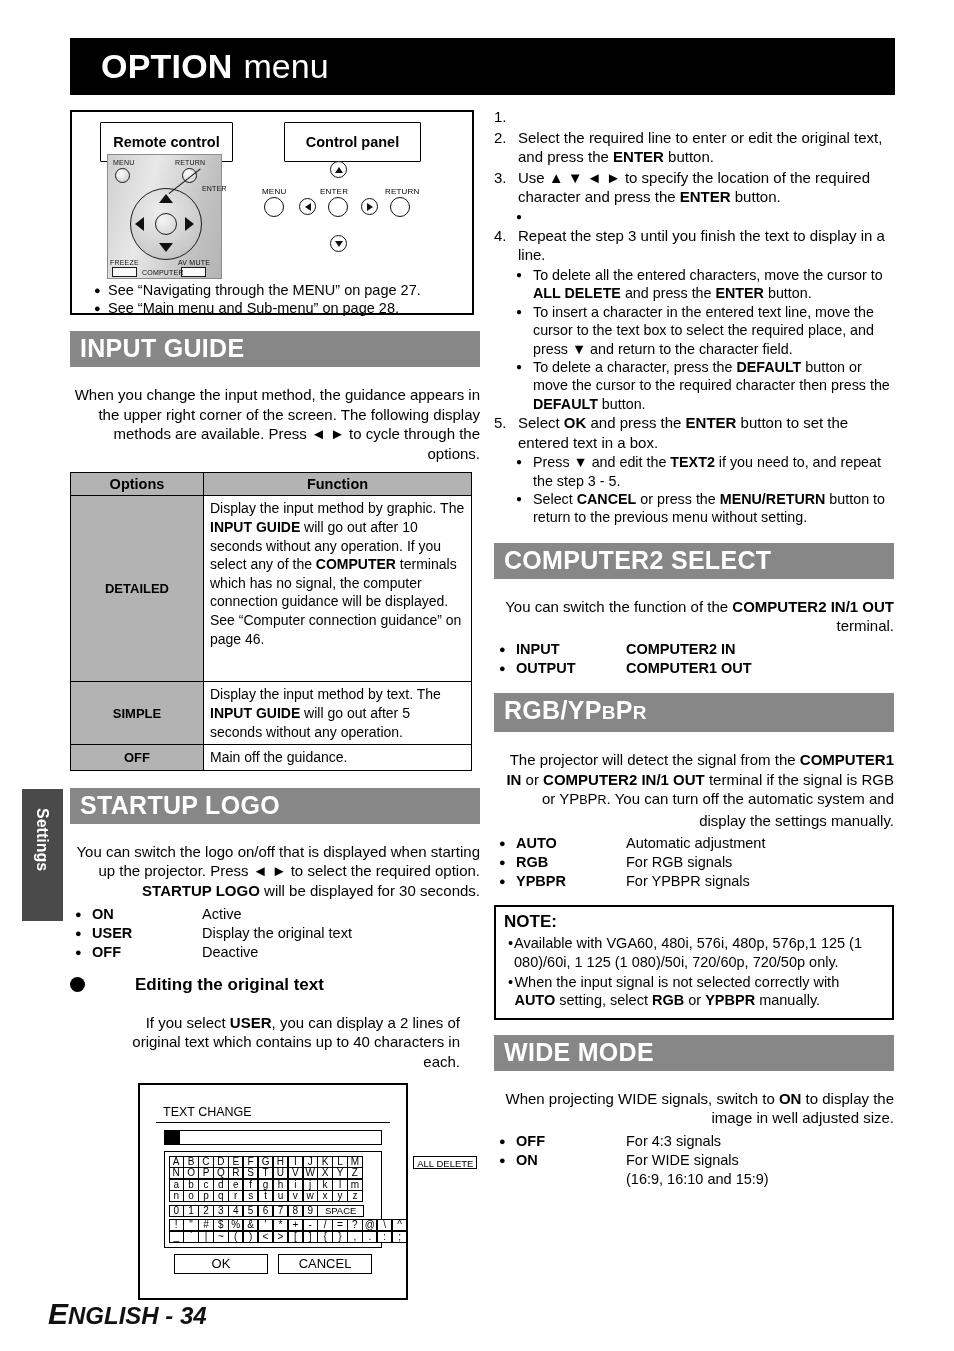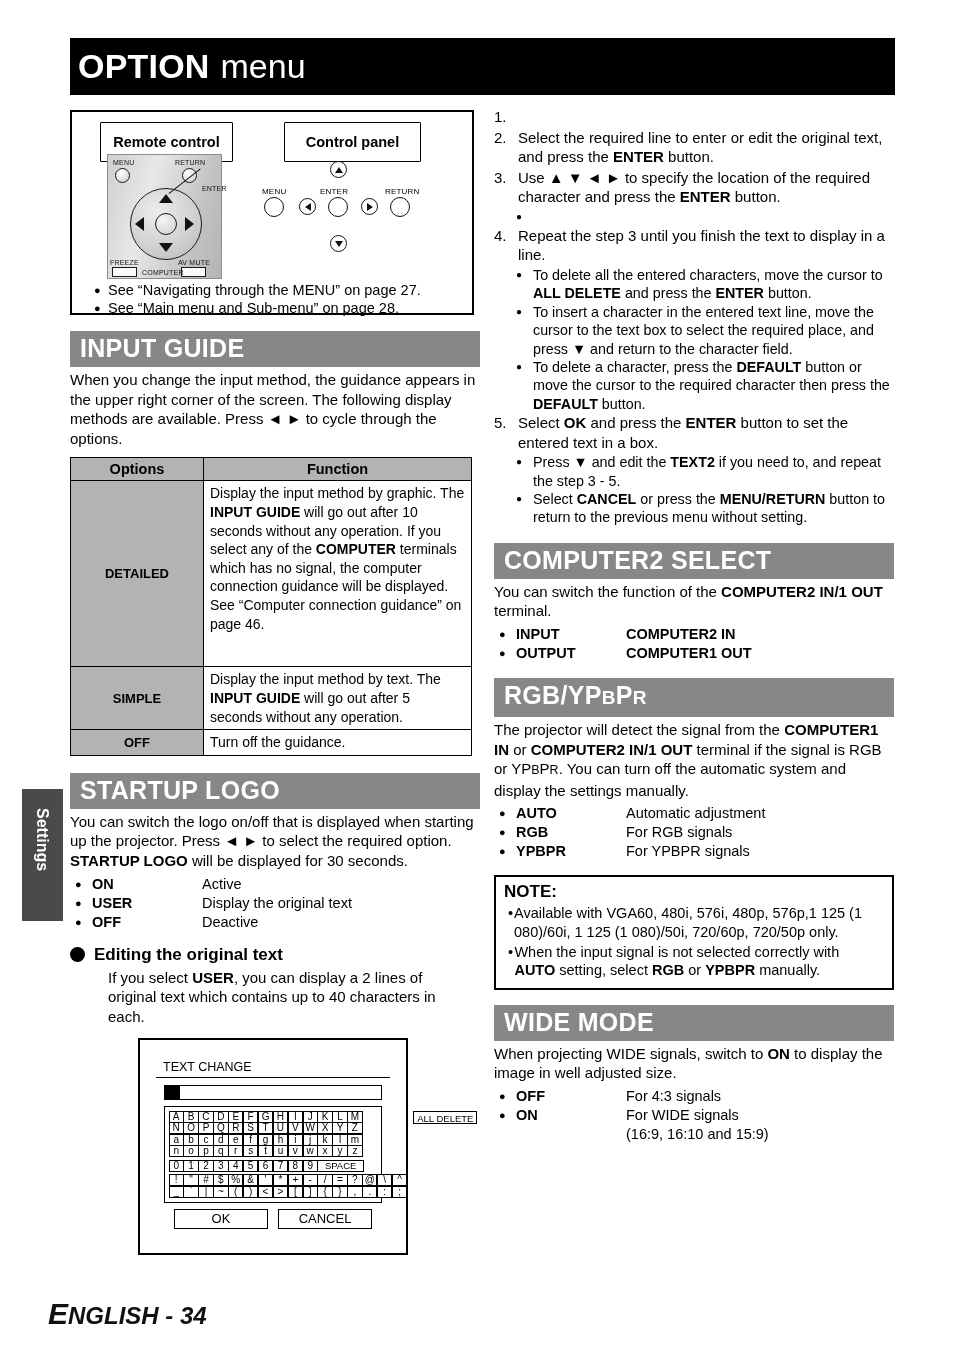--- a/index.html
+++ b/index.html
@@ -12,21 +12,21 @@
     position: relative;
     overflow: hidden;
   }
 
   
   .title-bar{
     position:absolute; left:70px; top:38px; width:825px; height:57px;
     background:#000; color:#fff;
     display:flex; align-items:center;
   }
-  .title-bar .t1{ font-size:34px; font-weight:bold; letter-spacing:.2px; padding-left:8px;}
+  .title-bar .t1{ font-size:34px; font-weight:bold; letter-spacing:.2px; padding-left:31px;}
   .title-bar .t2{ font-size:34px; font-weight:normal; padding-left:11px;}
 
   
   .side-tab{
     position:absolute; left:22px; top:789px; width:41px; height:132px;
     background:#4a4a4a;
   }
   .side-tab span{
     display:block;
     color:#fff; font-size:16px; font-weight:bold;
@@ -95,39 +95,39 @@
   .fig-notes .bul{ width:14px; font-size:11px; line-height:17px;}
 
   
   .sec-head{
     background:#878787; color:#fff; font-size:25px; font-weight:bold;
     padding:2px 10px 4px 10px; line-height:30px; letter-spacing:.3px;
   }
   .sec-head .sc{ font-size:19px; }
 
   
-  p.body{ font-size:15px; line-height:19.6px; margin:3px 0 0 0; }
+  p.body{ font-size:15px; line-height:19.6px; margin:18px 0 0 0;text-align:right; }
   p.body b{ font-weight:bold; }
 
   
   .opt-list{ margin:4px 0 0 0; padding:0; list-style:none; }
   .opt-list li{ display:flex; font-size:14.5px; line-height:19px; }
   .opt-list .bul{ width:22px; text-align:left; font-size:11px; padding-left:5px;}
   .opt-list .k{ width:110px; font-weight:bold; }
   .opt-list .v{ flex:1; }
 
   
   table.guide{ border-collapse:collapse; width:402px; margin-top:9px; font-size:14px;}
   table.guide th,table.guide td{ border:1px solid #000; vertical-align:top; padding:3px 6px;}
   table.guide th{ background:#b3b3b3; text-align:center; font-size:14.5px; font-weight:bold; padding:3px 0;}
   table.guide td.opt{ background:#b3b3b3; text-align:center; font-weight:bold; font-size:13px; vertical-align:middle;}
   table.guide td.fn{ background:#fff; line-height:18.6px; }
 
   
-  .subhead{ display:flex; align-items:center; margin-top:13px; }
+  .subhead{ display:flex; align-items:center; margin-top:13px;gap:41px; }
   .subhead .bigbul{ width:15px;height:15px;border-radius:50%;background:#000; margin-right:9px; flex:0 0 auto;}
   .subhead .txt{ font-size:17px; font-weight:bold; }
 
   
   .tc-wrap{ margin:12px 0 0 68px; width:270px; border:2px solid #000; background:#fff; padding:16px;}
   .tc-title{ font-size:12.5px; padding:4px 7px 3px 7px; }
   .tc-title-rule{ height:1px; background:#000; }
   .tc-inner{ padding:7px 8px 8px 8px; }
   .tc-field{ border:1.6px solid #000; height:15px; display:flex; }
   .tc-caret{ width:15px; background:#000; }
@@ -252,21 +252,21 @@
       </td>
     </tr>
     <tr>
       <td class="opt" style="height:58px;">SIMPLE</td>
       <td class="fn">
         <span>Display the input method by text. The </span><b>INPUT GUIDE</b><span> will go out after 5 seconds without any operation.</span>
       </td>
     </tr>
     <tr>
       <td class="opt">OFF</td>
-      <td class="fn">Turn off the guidance.</td>
+      <td class="fn">Main off the guidance.</td>
     </tr>
   </tbody>
     </table>
 
   <div class="sec-head" style="margin-top:17px;">STARTUP LOGO</div>
   <p class="body">
     <span>You can switch the logo on/off that is displayed when starting up the projector. Press </span><span>◄</span> <span>►</span><span> to select the required option. </span><b>STARTUP LOGO</b><span> will be displayed for 30 seconds.</span>
   </p>
   <ul class="opt-list">
     <li>

